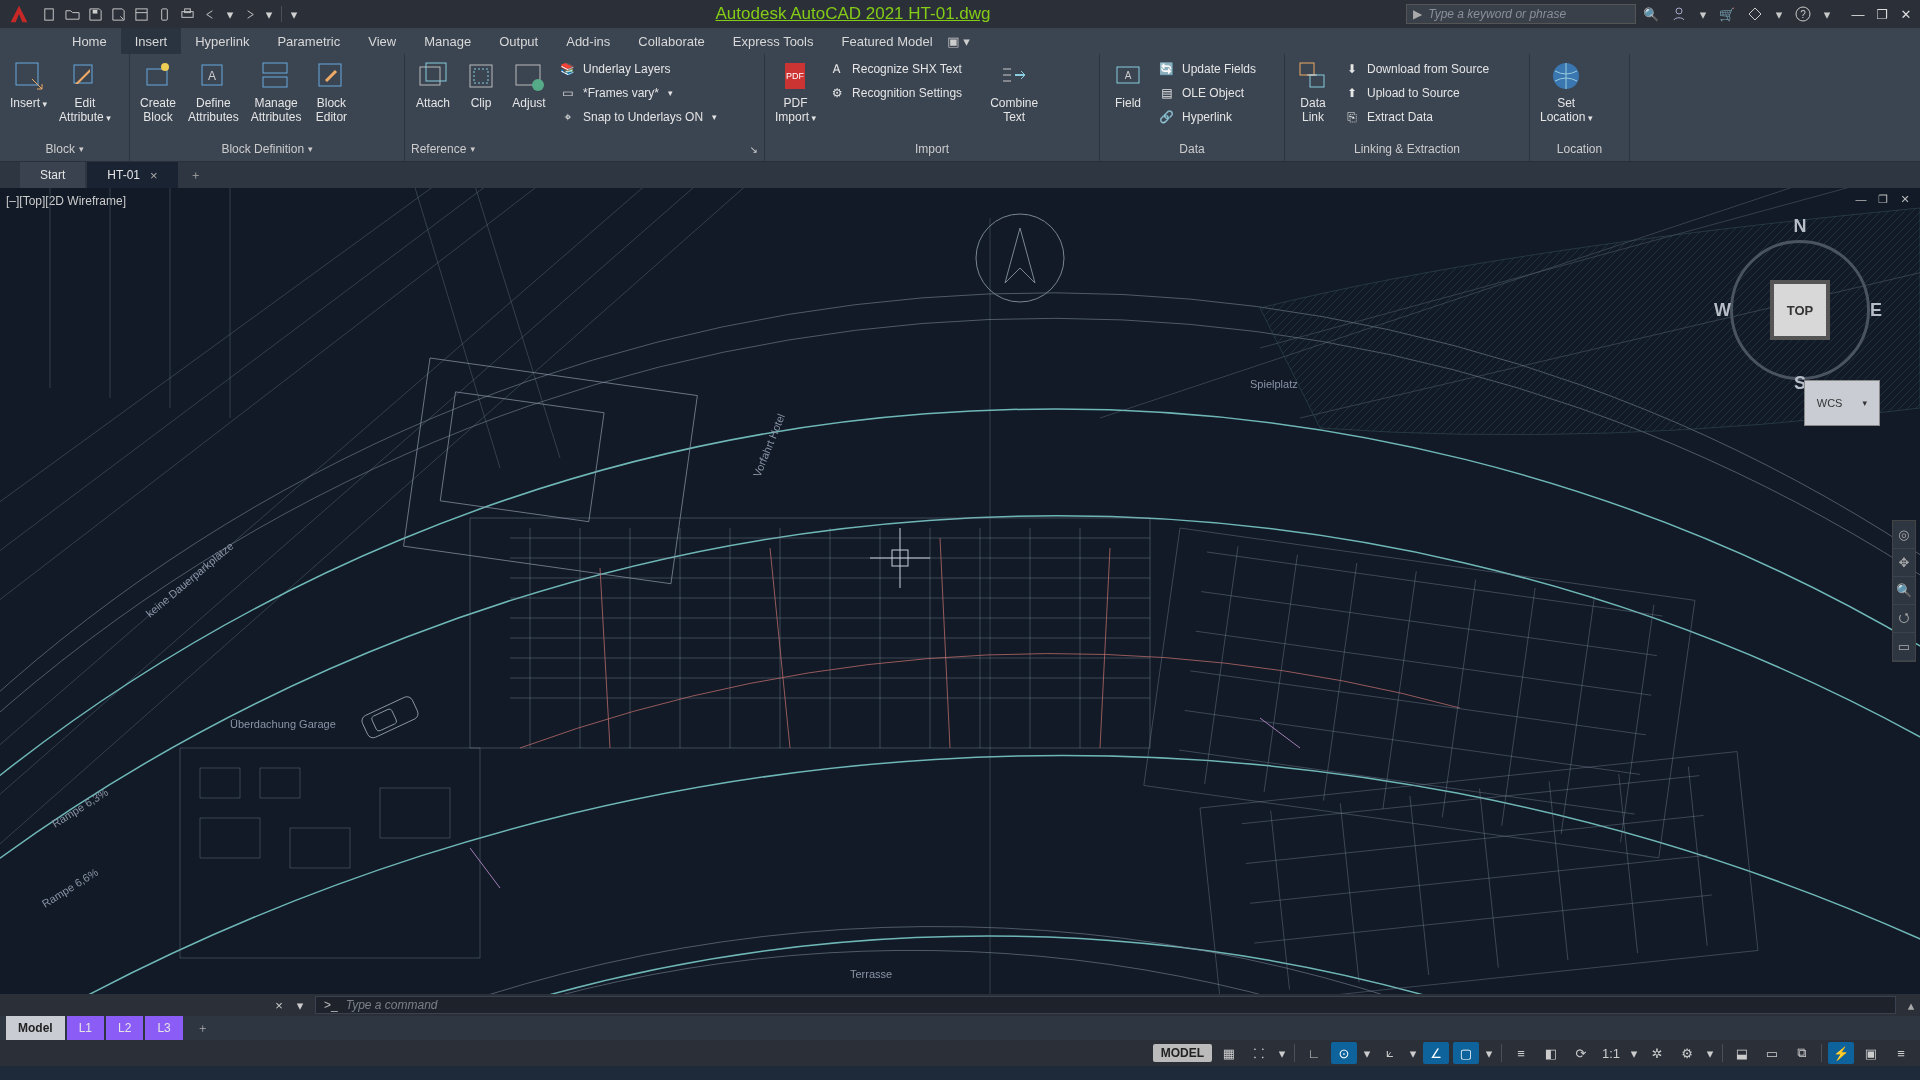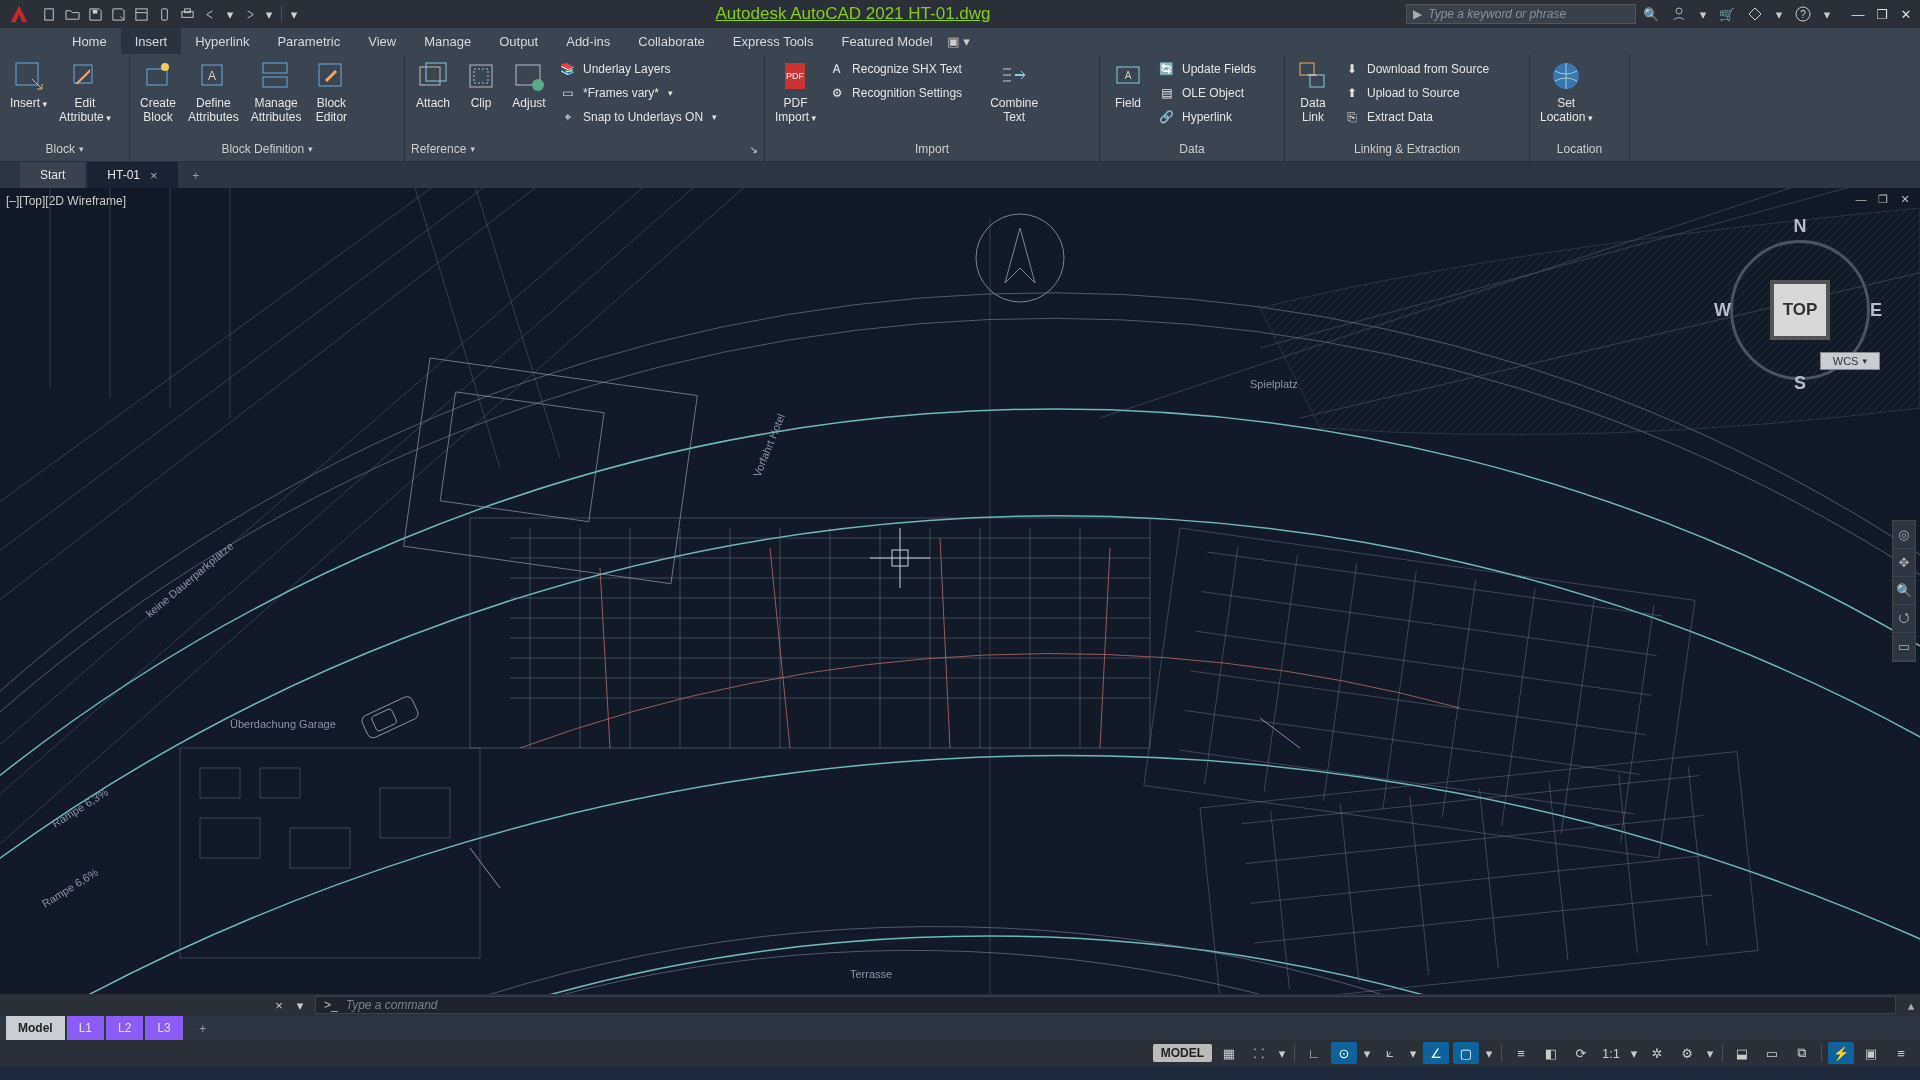--- a/index.html
+++ b/index.html
@@ -45,22 +45,22 @@
 .doctab.add { background: transparent; padding: 0 10px; color: #aaa; }
 
 .viewport { position: relative; height: 806px; background: #111a26; overflow: hidden; }
 .view-label { position: absolute; top: 6px; left: 6px; font-size: 12px; color: #ccc; }
 .vp-win-controls { position: absolute; top: 4px; right: 6px; display: flex; gap: 4px; }
 .vp-win-controls div { width: 18px; height: 14px; display:flex; align-items:center; justify-content:center; color:#bbb; cursor:pointer; font-size:11px; }
 
 .navcube-wrap { position: absolute; top: 32px; right: 40px; width: 160px; height: 180px; }
 .nav-ring { position:absolute; left:50%; top:50%; width:140px; height:140px; border:3px solid #4a5360; border-radius:50%; transform:translate(-50%,-50%); }
 .nav-dir { position:absolute; color:#b8bec8; font-weight:600; font-size:18px; }
-.nav-cube { position:absolute; left:50%; top:50%; width:60px; height:60px; background:#d8d8d8; color:#333; border:4px solid #555; transform:translate(-50%,-50%); display:flex; align-items:center; justify-content:center; font-size:17px; font-weight:600; cursor:pointer;}
-.wcs-badge { position:absolute; top: 164px; right: 40px; background:#c9cdd3; color:#333; font-size:11px; padding:2px 12px; border:1px solid #888; display:flex; align-items:center; gap:4px;}
+.nav-cube { position:absolute; left:50%; top:50%; width:60px; height:60px; background:#d8d8d8; color:#333; border:4px solid #555; transform:translate(-50%,-50%); display:flex; align-items:center; justify-content:center; font-size:13px; font-weight:600; cursor:pointer;}
+.wcs-badge { position:absolute; top: 192px; right: 40px; background:#c9cdd3; color:#333; font-size:11px; padding:16px 12px; border:1px solid #888; display:flex; align-items:center; gap:20px;}
 
 .right-toolbar { position:absolute; right:4px; top:50%; transform:translateY(-50%); width:24px; background:#2e3642; border:1px solid #444; display:flex; flex-direction:column; }
 .right-toolbar .rbtn { height:28px; display:flex; align-items:center; justify-content:center; color:#aaa; cursor:pointer; border-bottom:1px solid #3a424f;}
 
 .drawing { position:absolute; inset:0; }
 .drawing svg { width:100%; height:100%; }
 
 .cmd-row { height: 22px; background:#2a2f38; display:flex; align-items:center; }
 .cmd-left { display:flex; align-items:center; gap:3px; margin-left:270px; }
 .cmd-left .cicon { width:18px; height:18px; color:#ccc; cursor:pointer; display:flex; align-items:center; justify-content:center; }

